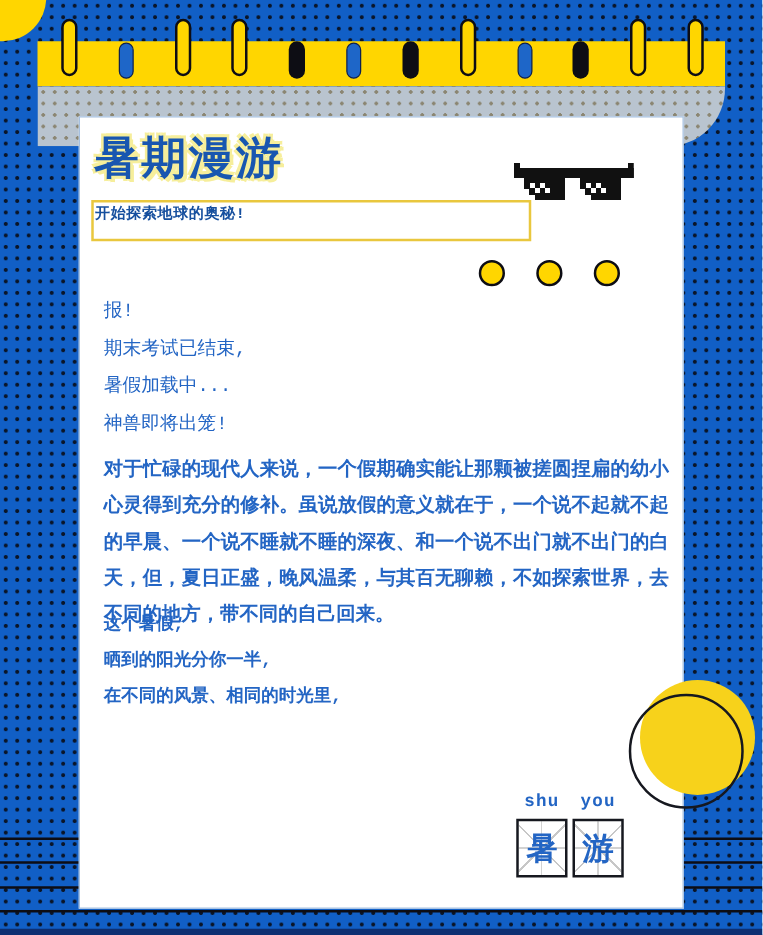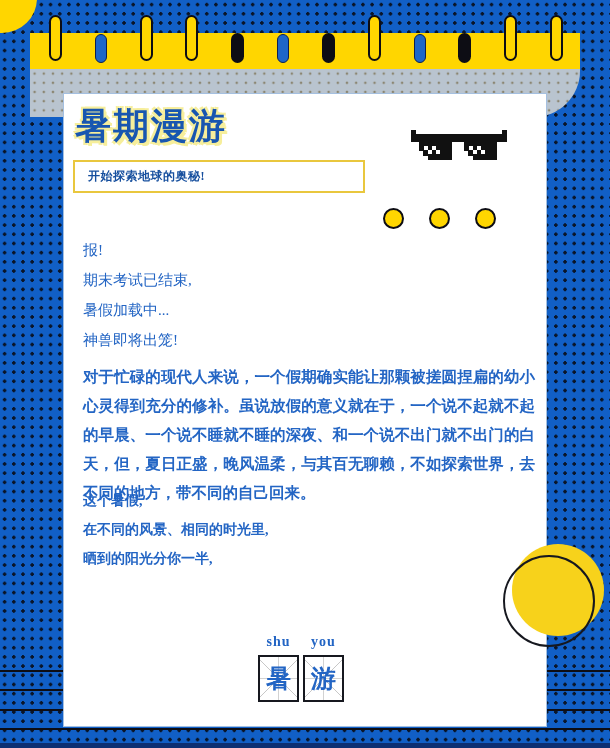--- a/index.html
+++ b/index.html
@@ -1,19 +1,19 @@
 <!DOCTYPE html>
 <html style="--bg-blue: #115fc6; --dot-black: #0a1528; --accent-yellow: #ffd600; --gray-band: #b9c4cf; --gray-dot: #8b8672; --text-blue: #2365c4; --title-blue: #1856b0; --title-glow: #f6ee9b; --deep-navy: #0d2f72; --box-border-yellow: #e9c73e; --ink-black: #0d0d14; --circle-yellow: #f7d21b; --card-border: #a5c0e0; --subtitle-blue: #164f9e; --capsule-blue: #1e66c8;"><head>
 <meta charset="utf-8">
 <style>
   *{margin:0;padding:0;box-sizing:border-box}
   html,body{width:610px;height:748px;overflow:hidden}
   .stage{
     position:relative;width:610px;height:748px;overflow:hidden;
-    font-family:Liberation Serif, serif;
+    font-family:Liberation Mono, monospace;
     background-color:var(--bg-blue,#115fc6);
     background-image:radial-gradient(circle, var(--dot-black,#0a1528) 1.5px, transparent 1.7px);
     background-size:9.2px 9.2px;
   }
   
   .hline{position:absolute;left:0;width:610px;height:2px;background:var(--ink-black,#0d0d14);z-index:1}
   .hl1{top:670px}.hl2{top:689px}.hl3{top:709px}.hl4{top:728px}
   
   .corner{position:absolute;left:-33px;top:-37px;width:70px;height:70px;border-radius:50%;
     background:var(--accent-yellow,#ffd600);z-index:1}
@@ -31,34 +31,34 @@
   .capsule.blue{width:12px;height:29px;margin-top:19px;background:var(--capsule-blue,#1e66c8);border:1px solid #0d2050}
   .capsule.black{width:13px;height:30px;margin-top:18px;background:var(--ink-black,#0d0d14)}
   
   .card{position:absolute;left:63px;top:93px;width:484px;height:634px;background:#fff;
     border:1px solid var(--card-border,#a5c0e0);z-index:3}
   .title{position:absolute;left:11px;top:8px;font-size:36px;font-weight:bold;letter-spacing:2px;
     color:var(--title-blue,#1856b0);
     text-shadow:-2px -2px 0 var(--title-glow,#f6ee9b), 2px -2px 0 var(--title-glow,#f6ee9b),
       -2px 2px 0 var(--title-glow,#f6ee9b), 2px 2px 0 var(--title-glow,#f6ee9b),
       3px 3px 0 var(--title-glow,#f6ee9b)}
-  .subtitle-box{position:absolute;left:9px;top:66px;width:292px;height:33px;
-    border:2px solid var(--box-border-yellow,#e9c73e);display:flex;align-items:center;padding-left:13px}
+  .subtitle-box{position:absolute;left:9px;top:66px;width:352px;height:33px;
+    border:2px solid var(--box-border-yellow,#e9c73e);display:flex;align-items:flex-start;padding-left:1px}
   .subtitle{font-size:12px;font-weight:bold;color:var(--subtitle-blue,#164f9e);letter-spacing:.5px}
   .sunglasses{position:absolute;left:347px;top:36px;width:96px;height:30px}
   .dots3{position:absolute;left:319px;top:114px;width:113px;display:flex;justify-content:space-between}
   .dot{width:21px;height:21px;border-radius:50%;background:var(--accent-yellow,#ffd600);
     border:2px solid var(--ink-black,#0d0d14)}
   .intro{position:absolute;left:19px;top:141px;font-size:15px;line-height:30px;
     color:var(--text-blue,#2365c4);font-weight:500}
   .para{position:absolute;left:19px;top:268px;width:452px;font-size:15.5px;line-height:29px;
     font-weight:bold;color:var(--text-blue,#2365c4);text-align:justify}
   .outro{position:absolute;left:19px;top:392px;font-size:14px;line-height:29px;
     font-weight:bold;color:var(--text-blue,#2365c4)}
-  .chars{position:absolute;left:0;top:540px;width:100%;display:flex;justify-content:center;
+  .chars{position:absolute;left:0;top:540px;width:100%;display:flex;justify-content:flex-end;
     padding:0 45px 0 37px}
   .char-block{display:flex;flex-direction:column;align-items:center;width:45px}
   .pinyin{font-size:14px;font-weight:bold;color:var(--text-blue,#2365c4);margin-bottom:5px;letter-spacing:1px}
   .char-box{width:41px;height:47px;border:2px solid #16181f;background-color:#fff;
     display:flex;align-items:center;justify-content:center;
     background-image:
       linear-gradient(to right, transparent calc(50% - .5px), #d2d2d2 calc(50% - .5px), #d2d2d2 calc(50% + .5px), transparent calc(50% + .5px)),
       linear-gradient(to bottom, transparent calc(50% - .5px), #d2d2d2 calc(50% - .5px), #d2d2d2 calc(50% + .5px), transparent calc(50% + .5px)),
       linear-gradient(45deg, transparent calc(50% - .6px), #c7c7c7 calc(50% - .6px), #c7c7c7 calc(50% + .6px), transparent calc(50% + .6px)),
       linear-gradient(135deg, transparent calc(50% - .6px), #c7c7c7 calc(50% - .6px), #c7c7c7 calc(50% + .6px), transparent calc(50% + .6px))}
@@ -141,22 +141,22 @@
         <div>报!</div>
         <div>期末考试已结束,</div>
         <div>暑假加载中...</div>
         <div>神兽即将出笼!</div>
       </div>
 
     <p class="para">对于忙碌的现代人来说，一个假期确实能让那颗被搓圆捏扁的幼小心灵得到充分的修补。虽说放假的意义就在于，一个说不起就不起的早晨、一个说不睡就不睡的深夜、和一个说不出门就不出门的白天，但，夏日正盛，晚风温柔，与其百无聊赖，不如探索世界，去不同的地方，带不同的自己回来。</p>
 
     <div class="outro" id="outro-lines">
         <div>这个暑假,</div>
+        <div>晒到的阳光分你一半,</div>
         <div>在不同的风景、相同的时光里,</div>
-        <div>晒到的阳光分你一半,</div>
       </div>
 
     <div class="chars" id="char-blocks">
         <div class="char-block">
           <div class="pinyin">shu</div>
           <div class="char-box">
             <span class="hanzi">暑</span>
           </div>
         </div>
         <div class="char-block">

